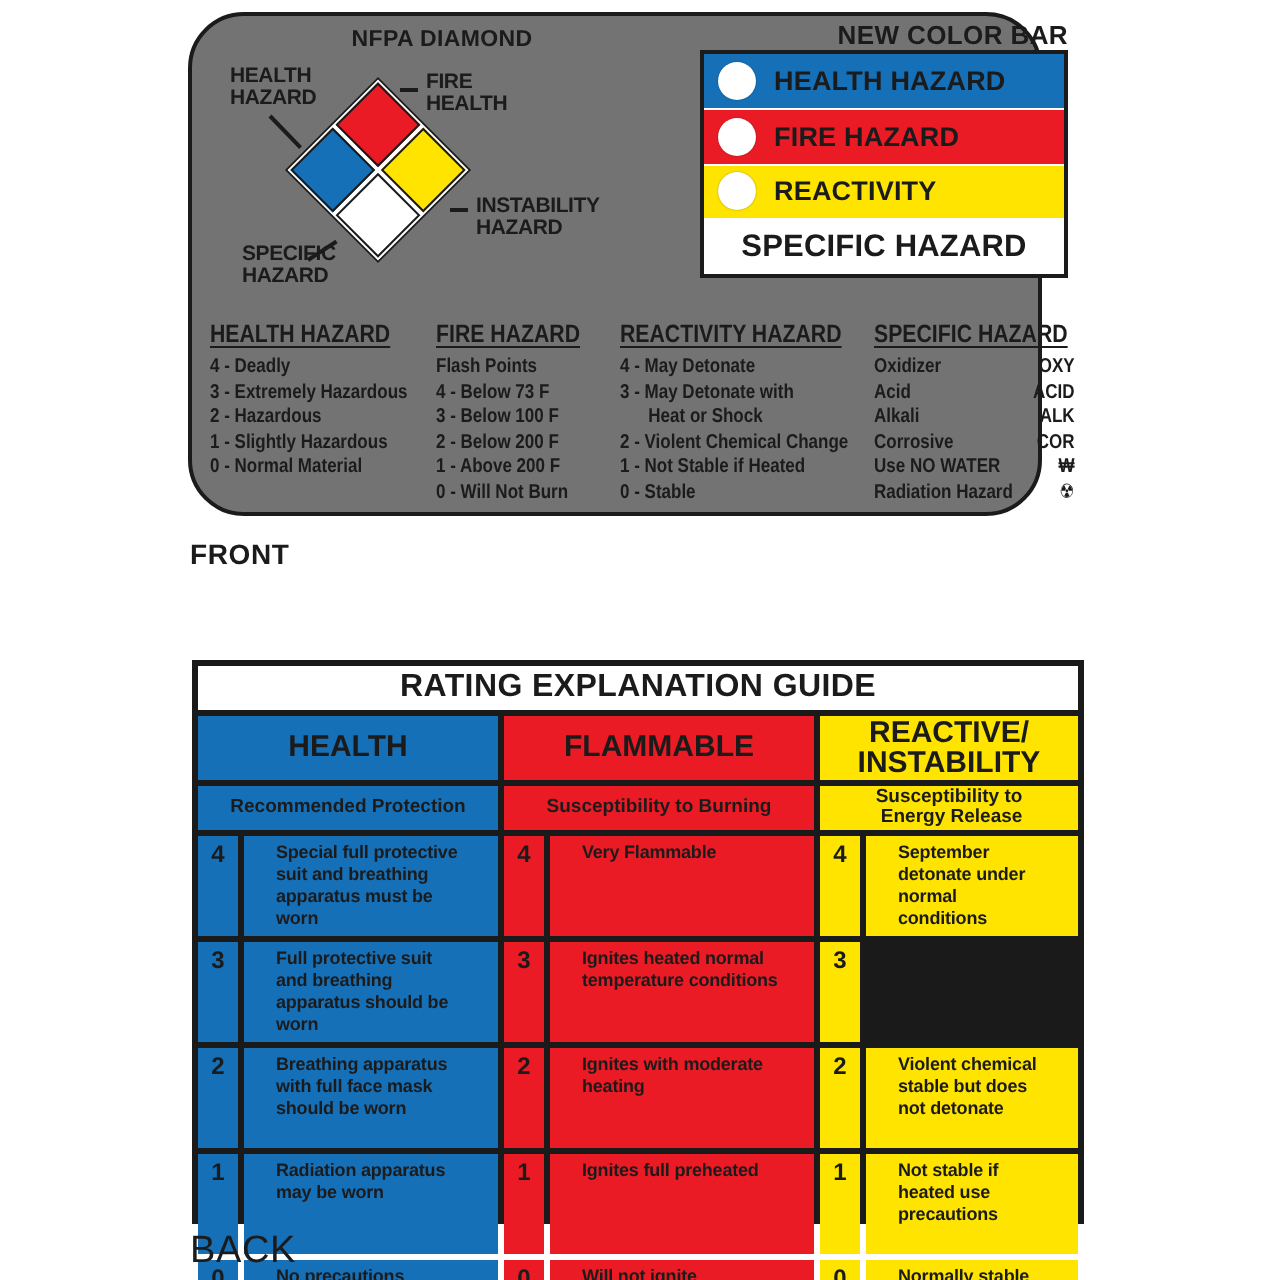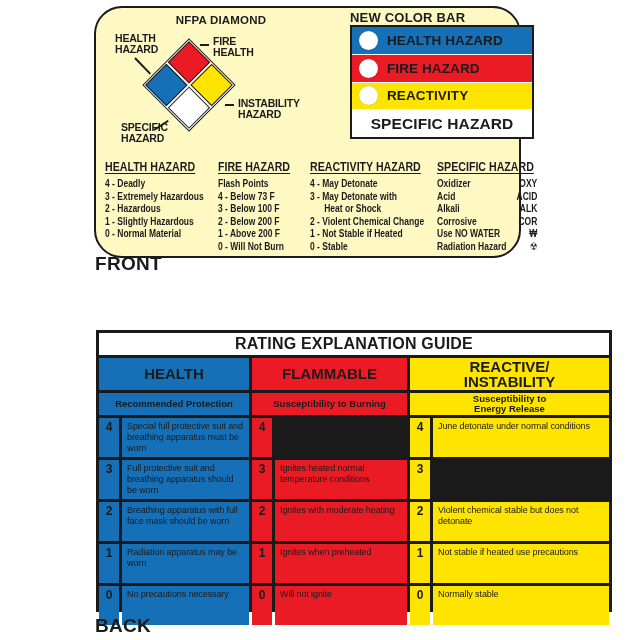--- a/index.html
+++ b/index.html
@@ -5,21 +5,21 @@
   html,body { margin:0; padding:0; background:#ffffff; }
   .canvas {
     position:relative; width:640px; height:640px; background:#ffffff;
     font-family:"Liberation Sans","DejaVu Sans",sans-serif; color:#1b1b1b;
     overflow:hidden;
   }
 
   
   .card {
     position:absolute; left:94px; top:6px; width:427px; height:252px;
-    background:#fef9c3; border:2px solid #1b1b1b; border-radius:28px; box-sizing:border-box;
+    background:#737373; border:2px solid #1b1b1b; border-radius:28px; box-sizing:border-box;
   }
   .nfpa-title { position:absolute; left:30px; top:6px; width:190px; text-align:center;
     font-size:11.5px; font-weight:bold; letter-spacing:0.2px; }
 
   .diamond {
     position:absolute; left:60px; top:44px; width:66px; height:66px;
     transform:rotate(45deg); background:#fff; border:1.5px solid #1b1b1b;
     display:grid; grid-template-columns:1fr 1fr; grid-template-rows:1fr 1fr;
     gap:2px; padding:1px; box-sizing:border-box;
   }
@@ -31,21 +31,21 @@
   .dlabel.fire { left:117px; top:28px; }
   .dlabel.instability { left:142px; top:90px; }
   .dlabel.specific { left:25px; top:114px; }
 
   .pline { position:absolute; height:2px; background:#1b1b1b; transform-origin:left center; }
   .pline.health { left:39px; top:49px; width:22px; transform:rotate(46deg); }
   .pline.fire { left:104px; top:36px; width:9px; }
   .pline.instability { left:129px; top:96px; width:9px; }
   .pline.specific { left:58px; top:121px; width:17px; transform:rotate(-33deg); }
 
-  .cb-title { position:absolute; left:254px; top:2px; width:184px; text-align:left;
+  .cb-title { position:absolute; left:254px; top:2px; width:184px; text-align:right;
     font-weight:bold; font-size:13px; letter-spacing:0.2px; }
   .colorbar { position:absolute; left:254px; top:17px; width:184px; height:114px;
     border:2px solid #1b1b1b; box-sizing:border-box; background:#fff;
     display:flex; flex-direction:column; gap:1px; }
   .bar { flex:1; display:flex; align-items:center; }
   .bar .dot { width:19px; height:19px; border-radius:50%; background:#fff; margin-left:7px; flex:none;
     box-shadow:0 0 1px rgba(0,0,0,0.35); }
   .bar .blabel { margin-left:9px; font-weight:bold; font-size:13.5px; letter-spacing:0.1px; }
   .bar.specific { justify-content:center; }
   .bar.specific .blabel { margin-left:0; font-size:15.5px; }
@@ -56,41 +56,41 @@
   .lcol:nth-child(2) { left:122px; width:106px; }
   .lcol:nth-child(3) { left:214px; width:150px; }
   .lcol:nth-child(4) { left:341px; width:118px; }
   .lhead { font-size:12.5px; font-weight:bold; text-decoration:underline;
     text-underline-offset:2px; margin-bottom:4px; white-space:nowrap; }
   .lline { font-size:10px; font-weight:bold; line-height:12.6px; white-space:pre; }
   .lpair { display:flex; justify-content:space-between; font-size:10px; font-weight:bold;
     line-height:12.6px; }
   .lpair .code { text-align:right; }
 
-  .front-label { position:absolute; left:95px; top:253px; font-size:19px; font-weight:bold;
+  .front-label { position:absolute; left:95px; top:269px; font-size:14px; font-weight:bold;
     letter-spacing:0.3px; }
-  .back-label { position:absolute; left:95px; top:615px; font-size:19px; font-weight:bold;
+  .back-label { position:absolute; left:95px; top:615px; font-size:19px; font-weight:normal;
     letter-spacing:0.3px; }
 
   
-  .back-table { position:absolute; left:96px; top:330px; width:516px; height:282px;
+  .back-table { position:absolute; left:96px; top:330px; width:446px; height:282px;
     background:#1a1a1a; padding:3px; box-sizing:border-box;
     display:flex; flex-direction:column; gap:3px; }
   .bt-title { background:#fff; height:22px; flex:none; display:flex; align-items:center;
     justify-content:center; font-size:16px; font-weight:bold; letter-spacing:0.2px; }
   .bt-cols { flex:1; display:grid; grid-template-columns:150px 155px 1fr; gap:3px; }
   .btcol { display:grid; grid-template-rows:32px 22px repeat(5,1fr); gap:3px; }
   .bt-header { background:var(--c); display:flex; align-items:center; justify-content:center;
     text-align:center; font-weight:bold; font-size:15px; line-height:1.02; white-space:pre-line; }
   .bt-sub { background:var(--c); display:flex; align-items:center; justify-content:center;
-    text-align:center; font-weight:bold; font-size:9.5px; line-height:1.1; white-space:pre-line; }
+    text-align:right; font-weight:bold; font-size:9.5px; line-height:1.1; white-space:pre-line; }
   .bt-row { display:grid; grid-template-columns:20px 1fr; gap:3px; }
   .bt-num { background:var(--c); font-weight:bold; font-size:12px; text-align:center; padding-top:2px; }
-  .bt-text { background:var(--c); font-weight:normal; font-size:9px; line-height:1.22;
-    padding:3px 5px; letter-spacing:-0.1px; }
+  .bt-text { background:var(--c); font-weight:bold; font-size:9px; line-height:1.22;
+    padding:3px 16px; letter-spacing:-0.1px; }
 </style>
 </head>
 <body>
 
 <div class="canvas">
 
   <div class="card">
     <div class="nfpa-title">NFPA DIAMOND</div>
 
     <div class="diamond">
@@ -217,46 +217,47 @@
           <div class="bt-row">
             <div class="bt-num">0</div>
             <div class="bt-text">No precautions necessary</div>
           </div>
         </div>
         <div class="btcol" style="--c: #EA1B25;">
           <div class="bt-header">FLAMMABLE</div>
           <div class="bt-sub">Susceptibility to Burning</div>
           <div class="bt-row">
             <div class="bt-num">4</div>
+            <div class="bt-text">Very Flammable</div>
           </div>
           <div class="bt-row">
             <div class="bt-num">3</div>
             <div class="bt-text">Ignites heated normal temperature conditions</div>
           </div>
           <div class="bt-row">
             <div class="bt-num">2</div>
             <div class="bt-text">Ignites with moderate heating</div>
           </div>
           <div class="bt-row">
             <div class="bt-num">1</div>
-            <div class="bt-text">Ignites when preheated</div>
+            <div class="bt-text">Ignites full preheated</div>
           </div>
           <div class="bt-row">
             <div class="bt-num">0</div>
             <div class="bt-text">Will not ignite</div>
           </div>
         </div>
         <div class="btcol" style="--c: #FFE400;">
           <div class="bt-header">REACTIVE/
 INSTABILITY</div>
           <div class="bt-sub">Susceptibility to
 Energy Release</div>
           <div class="bt-row">
             <div class="bt-num">4</div>
-            <div class="bt-text">June detonate under normal conditions</div>
+            <div class="bt-text">September detonate under normal conditions</div>
           </div>
           <div class="bt-row">
             <div class="bt-num">3</div>
           </div>
           <div class="bt-row">
             <div class="bt-num">2</div>
             <div class="bt-text">Violent chemical stable but does not detonate</div>
           </div>
           <div class="bt-row">
             <div class="bt-num">1</div>

